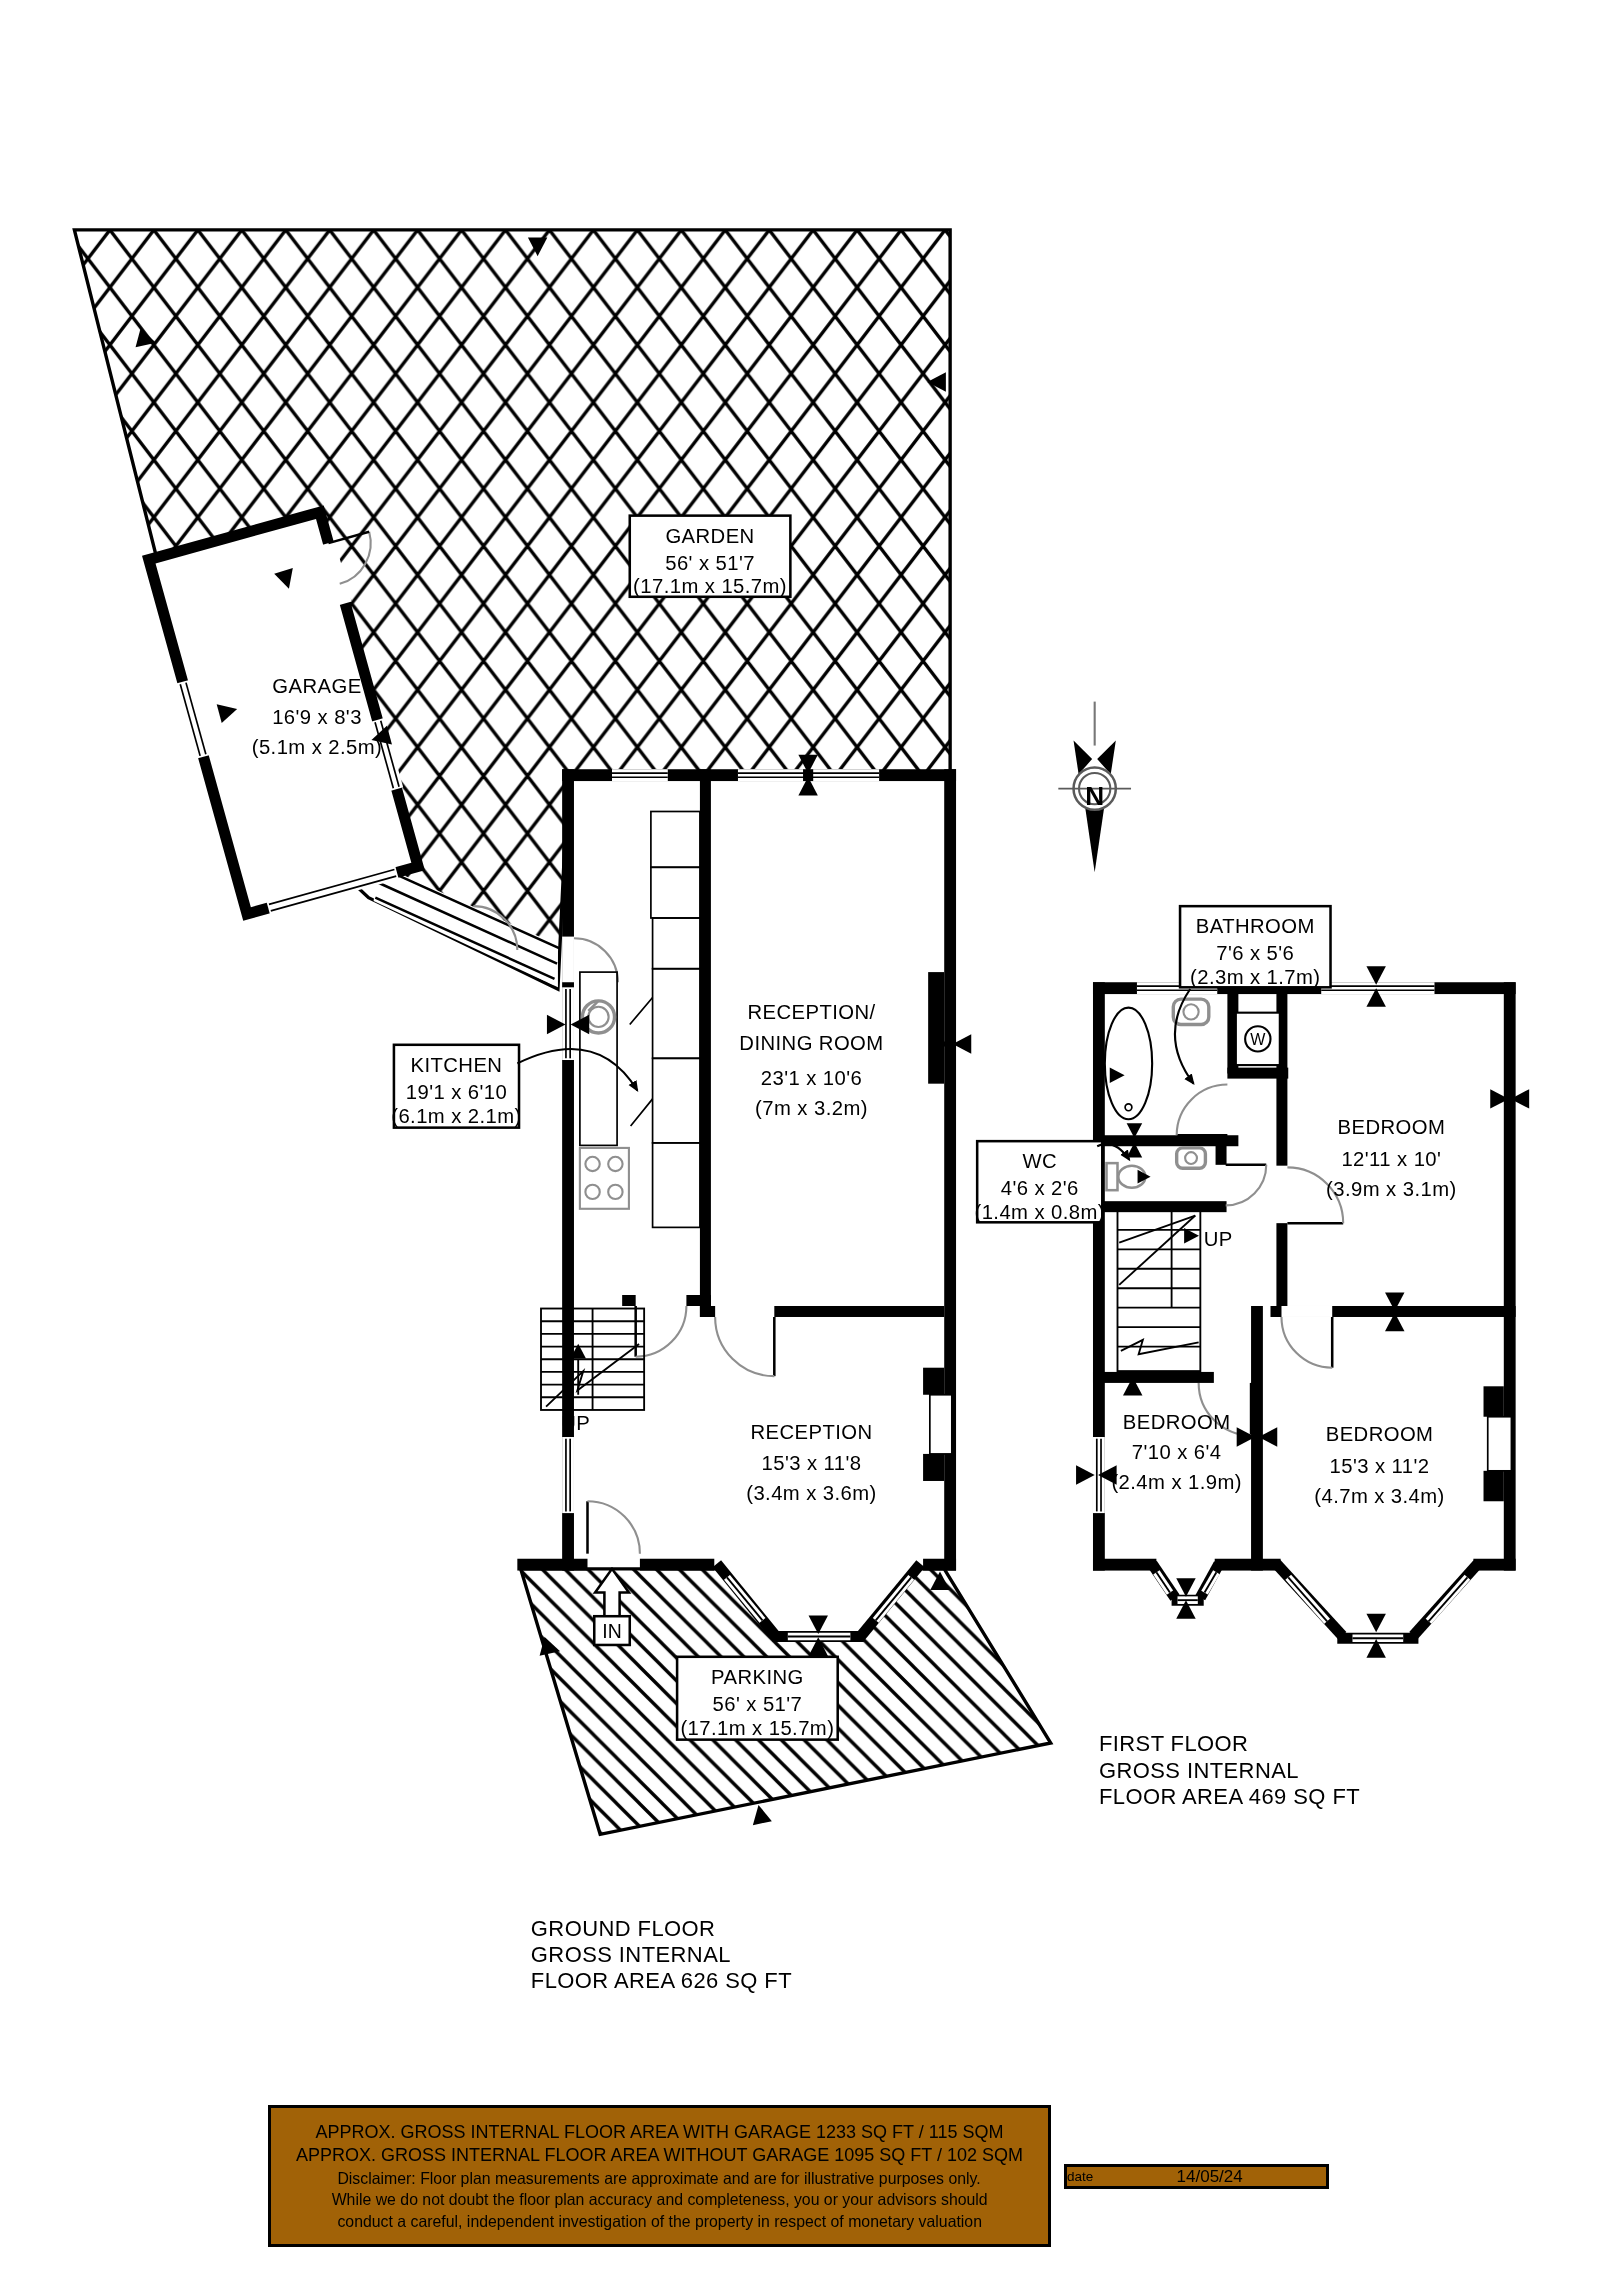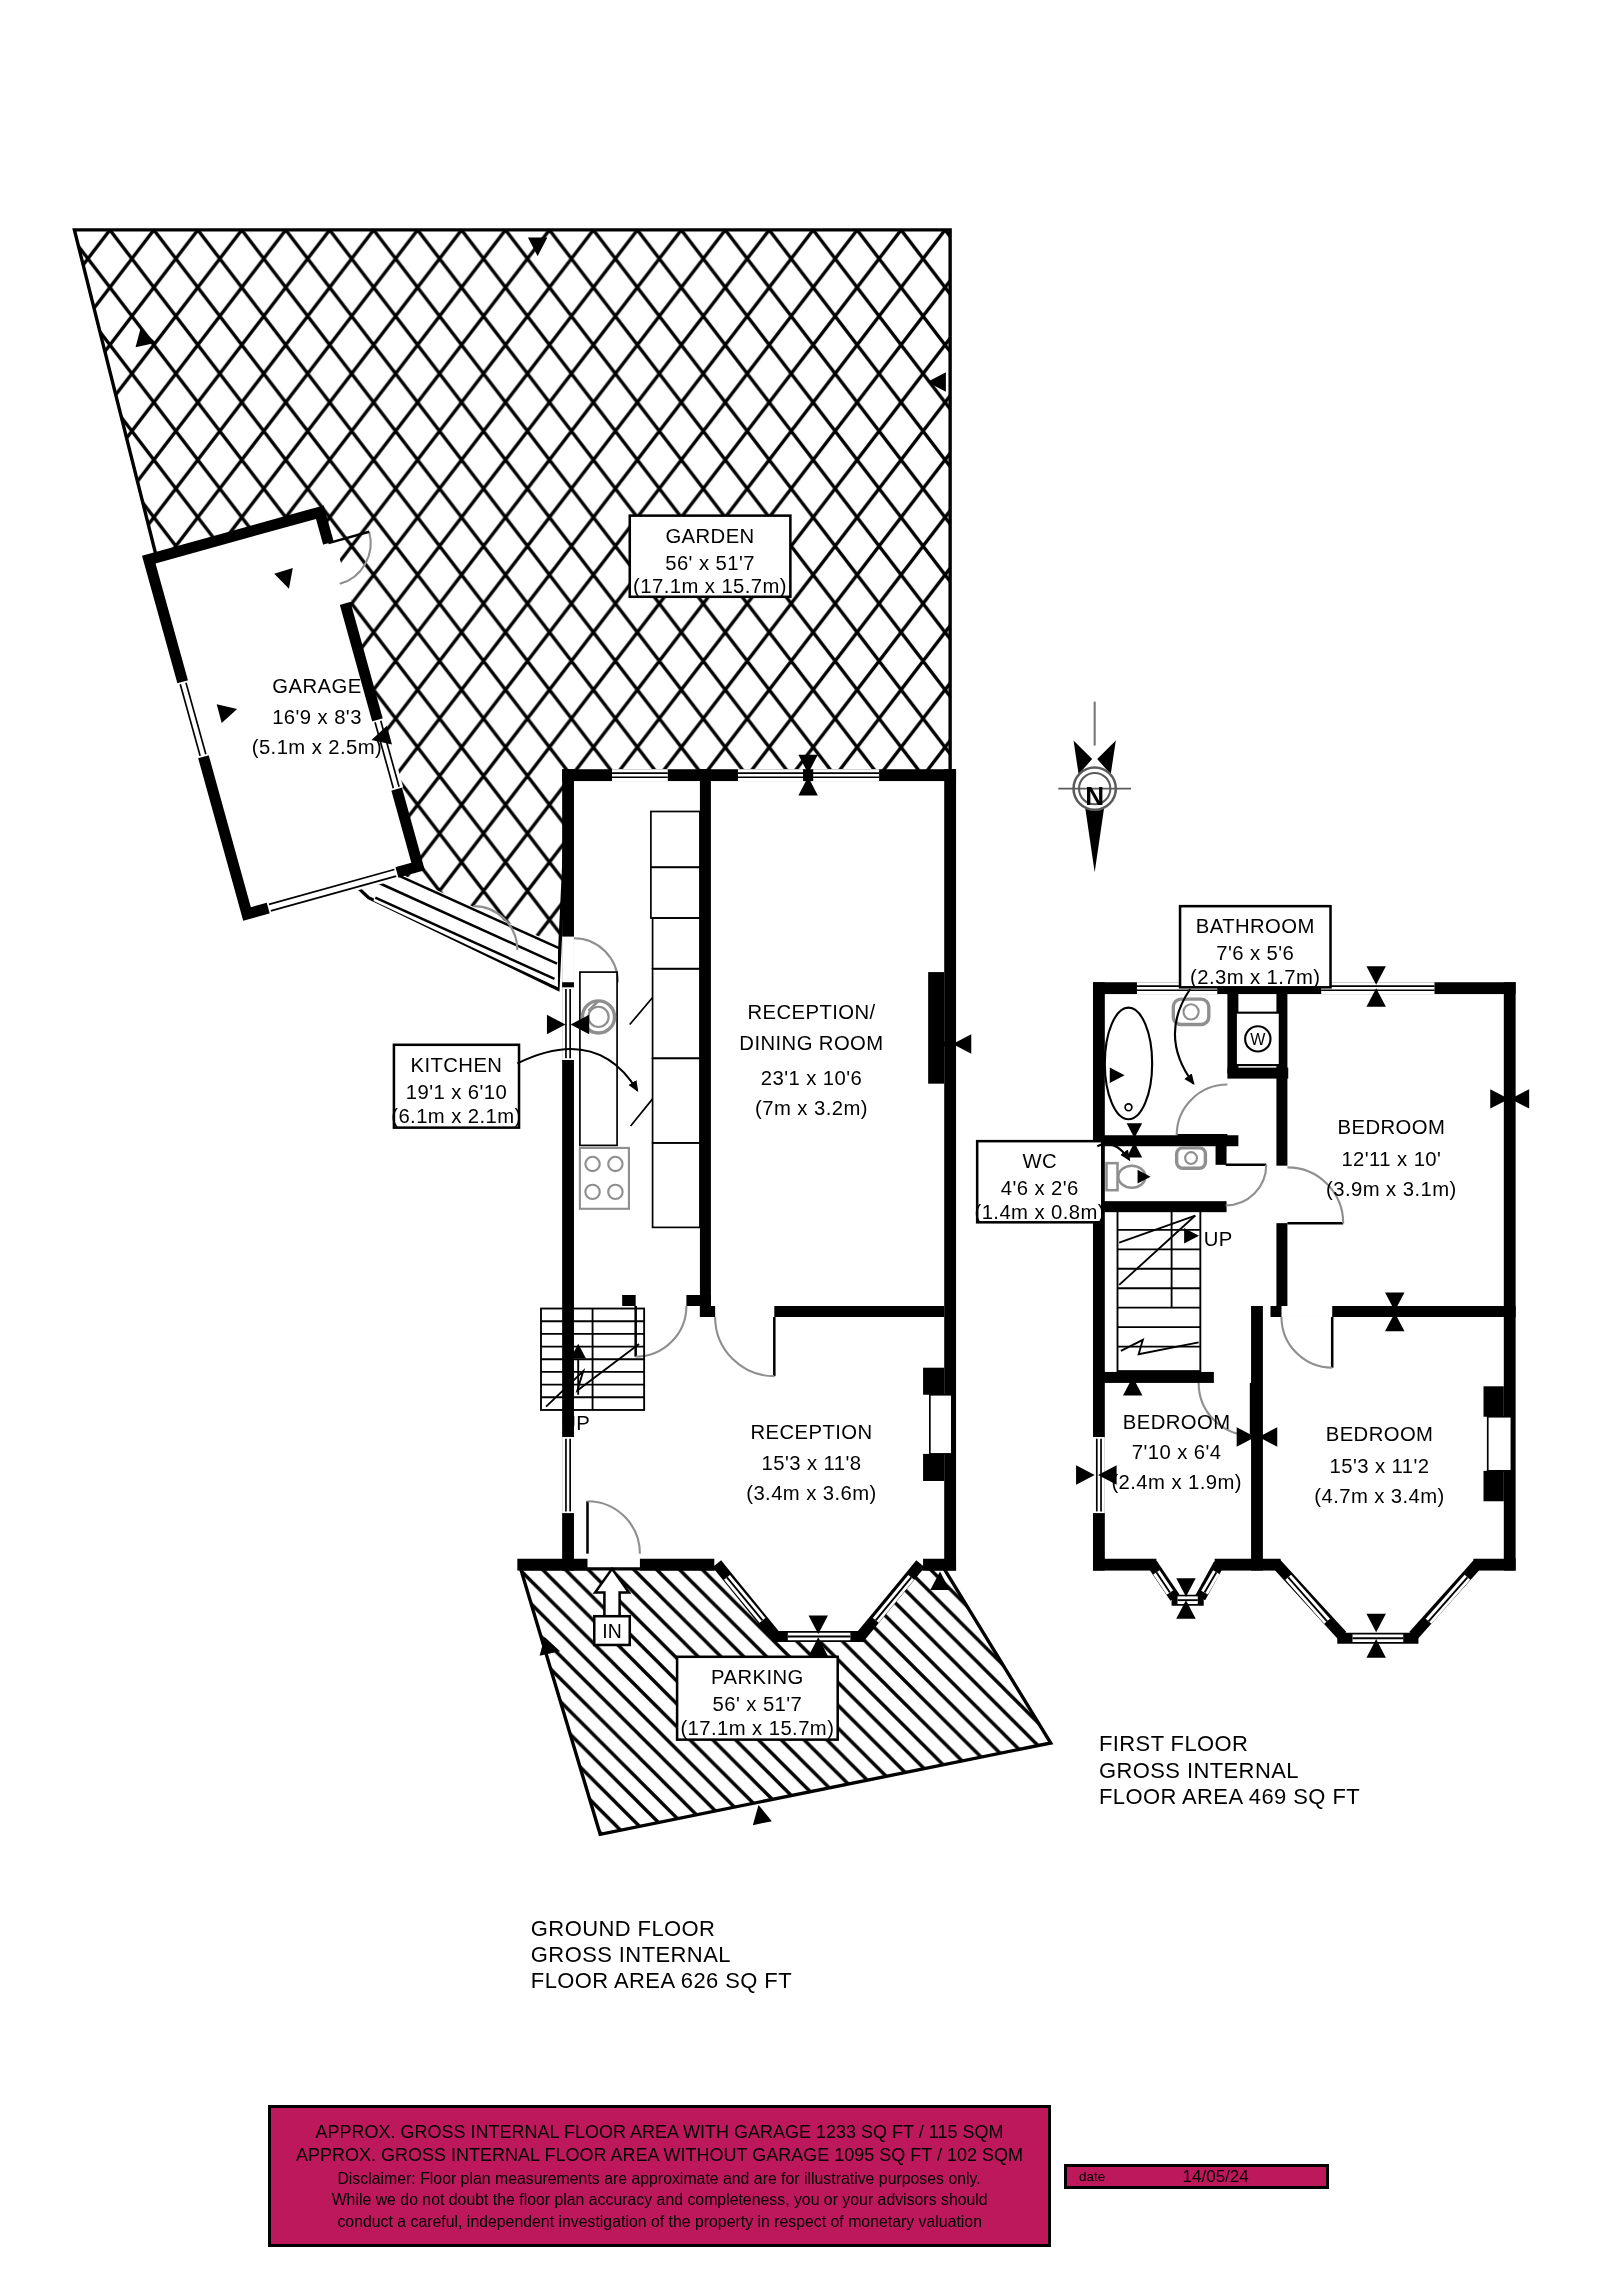--- a/index.html
+++ b/index.html
@@ -5,29 +5,29 @@
   html,body{margin:0;padding:0;background:#fff;}
   #page{position:relative;width:1623px;height:2295px;background:#fff;overflow:hidden;
         font-family:"Liberation Sans", sans-serif;}
   svg text{font-family:"Liberation Sans", sans-serif;fill:#000;}
   .rm{font-size:24px;letter-spacing:.5px;}
   .cap{font-size:26px;letter-spacing:.5px;}
   .sm{font-size:23px;}
   .north{font-size:31px;font-weight:bold;}
   .wlab{font-size:19px;}
   
-  .fbox{position:absolute;border:3.4px solid #000;background:#be185d;box-sizing:border-box;}
+  .fbox{position:absolute;border:3.4px solid #000;background:#a16207;box-sizing:border-box;}
   #footer-left{left:268px;top:2105px;width:783px;height:142px;display:flex;flex-direction:column;
                justify-content:center;align-items:center;gap:2.5px;}
   .area-line{font-size:18px;color:#000;white-space:nowrap;}
   .disc-line{font-size:16.5px;color:#000;white-space:nowrap;transform:scaleX(.96);}
   #prop-box{left:1064px;top:2107px;width:265px;height:57px;display:flex;align-items:center;justify-content:center;}
   #prop-box span{font-size:23px;}
   #date-box{left:1064px;top:2164px;width:265px;height:25px;display:flex;align-items:center;}
-  #date-label{font-size:13.5px;margin-left:12px;color:#000;}
+  #date-label{font-size:13.5px;color:#000;}
   #date-value{font-size:17px;flex:1;text-align:center;color:#000;}
   #logo-box{left:1064px;top:2190px;width:265px;height:62px;display:flex;align-items:center;justify-content:center;gap:6.8px;}
   #brand-text{font-size:32px;font-weight:bold;letter-spacing:-0.8px;color:#000;}
 </style>
 </head>
 <body>
 
 <div id="page">
 
 <svg width="1623" height="2295" viewBox="0 0 1920 2715" xmlns="http://www.w3.org/2000/svg">

